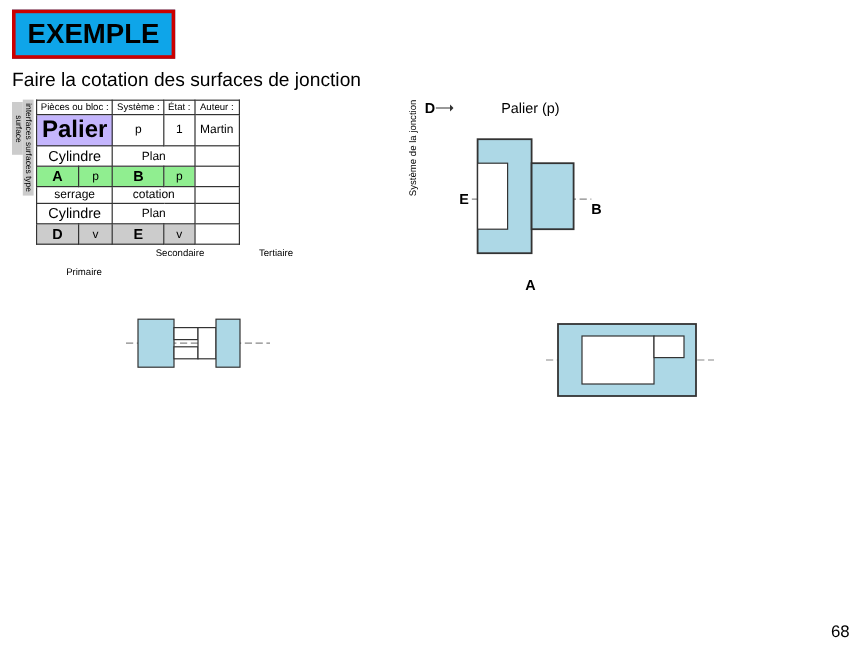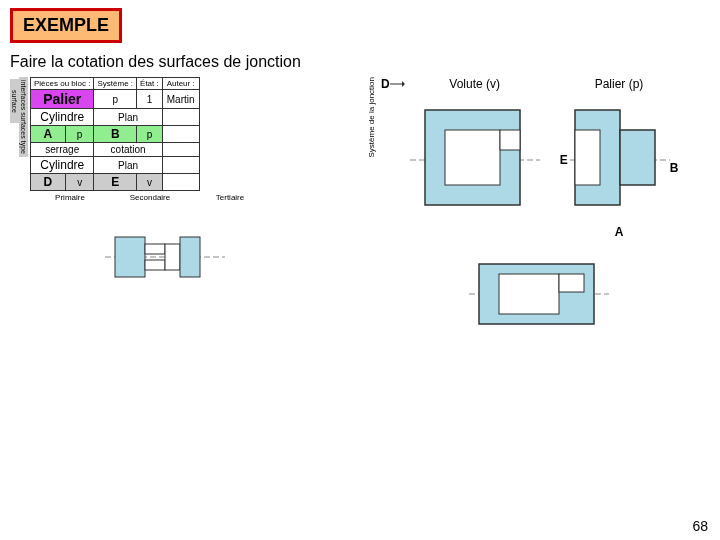--- a/index.html
+++ b/index.html
@@ -8,40 +8,39 @@
       height: 540px;
       background: white;
       font-family: Arial, sans-serif;
       font-size: 12px;
       overflow: hidden;
       position: relative;
     }
 
     
     #header {
-      background: #fdba74;
+      background: #0ea5e9;
       border: 3px solid #c00;
       display: inline-block;
       padding: 4px 10px;
       margin: 8px 10px;
-      font-size: 18px;
+      font-size: 23px;
       font-weight: bold;
     }
 
     #subtitle {
       margin: 2px 10px 6px 10px;
       font-size: 16px;
     }
 
     
     #main {
       display: flex;
       flex-direction: row;
       margin: 0 10px;
-      gap: 27px;
     }
 
     
     #table-section {
       width: 310px;
       flex-shrink: 0;
     }
 
     .table-wrapper {
       position: relative;
@@ -83,21 +82,21 @@
       border-collapse: collapse;
       font-size: 10px;
     }
     .data-table td, .data-table th {
       border: 1px solid #333;
       padding: 1px 4px;
       text-align: center;
       white-space: nowrap;
     }
 
-    .cell-palier { background: #d946ef; font-size: 14px; font-weight: bold; }
+    .cell-palier { background: #c4b5fd; font-size: 20px; font-weight: bold; }
     .cell-cylindre { background: white; font-size: 12px; }
     .cell-a { background: #90ee90; font-weight: bold; font-size: 12px; }
     .cell-ap { background: #90ee90; font-size: 10px; }
     .cell-b { background: #90ee90; font-weight: bold; font-size: 12px; }
     .cell-bp { background: #90ee90; font-size: 10px; }
     .cell-serrage { background: white; font-size: 10px; }
     .cell-contact { background: white; font-size: 10px; }
     .cell-cylindre2 { background: white; font-size: 12px; }
     .cell-d { background: #ccc; font-weight: bold; font-size: 12px; }
     .cell-dv { background: #ccc; font-size: 10px; }
@@ -238,21 +237,21 @@
             <td class="cell-d">D</td>
             <td class="cell-dv">v</td>
             <td class="cell-e">E</td>
             <td class="cell-ev">v</td>
             <td></td>
           </tr>
         </tbody>
           </table>
 
         <div class="footer-labels">
-          <span class="footer-label" style="width:80px;">Primaire</span>
+          <span class="footer-label" style="width:80px;margin-top:16px;">Primaire</span>
           <span class="footer-label" style="width:80px;">Secondaire</span>
           <span class="footer-label" style="width:80px;">Tertiaire</span>
         </div>
       </div>
     </div>
 
     <div id="bottom-diagrams">
 
       <svg width="120" height="90">
 
@@ -274,33 +273,20 @@
       <div class="system-label">Système de la jonction</div>
 
       <div style="display:flex; align-items:center; margin-right:5px;">
         <span style="font-weight:bold; font-size:12px;">D</span>
         <svg width="15" height="10">
           <line x1="0" y1="5" x2="12" y2="5" stroke="#333" stroke-width="1"></line>
           <polygon points="12,2 15,5 12,8" fill="#333"></polygon>
         </svg>
       </div>
 
-      <div class="diagram-container" style="margin-right:20px;">
-        <div class="diagram-title">Volute (v)</div>
-        <svg width="130" height="130">
-
-          <line x1="0" y1="65" x2="130" y2="65" stroke="#888" stroke-width="1" stroke-dasharray="6,3"></line>
-
-          <rect x="15" y="15" width="95" height="95" fill="#add8e6" stroke="#333" stroke-width="1.5"></rect>
-
-          <rect x="35" y="35" width="55" height="55" fill="white" stroke="#333" stroke-width="1"></rect>
-
-          <rect x="90" y="35" width="20" height="20" fill="white" stroke="#333" stroke-width="1"></rect>
-        </svg>
-      </div>
 
       <div class="diagram-container">
         <div class="diagram-title">Palier (p)</div>
         <div style="display:flex; align-items:center;">
 
           <span style="font-weight:bold; font-size:12px; margin-right:2px;">E</span>
           <svg width="100" height="130">
 
             <line x1="0" y1="65" x2="100" y2="65" stroke="#888" stroke-width="1" stroke-dasharray="6,3"></line>
 

